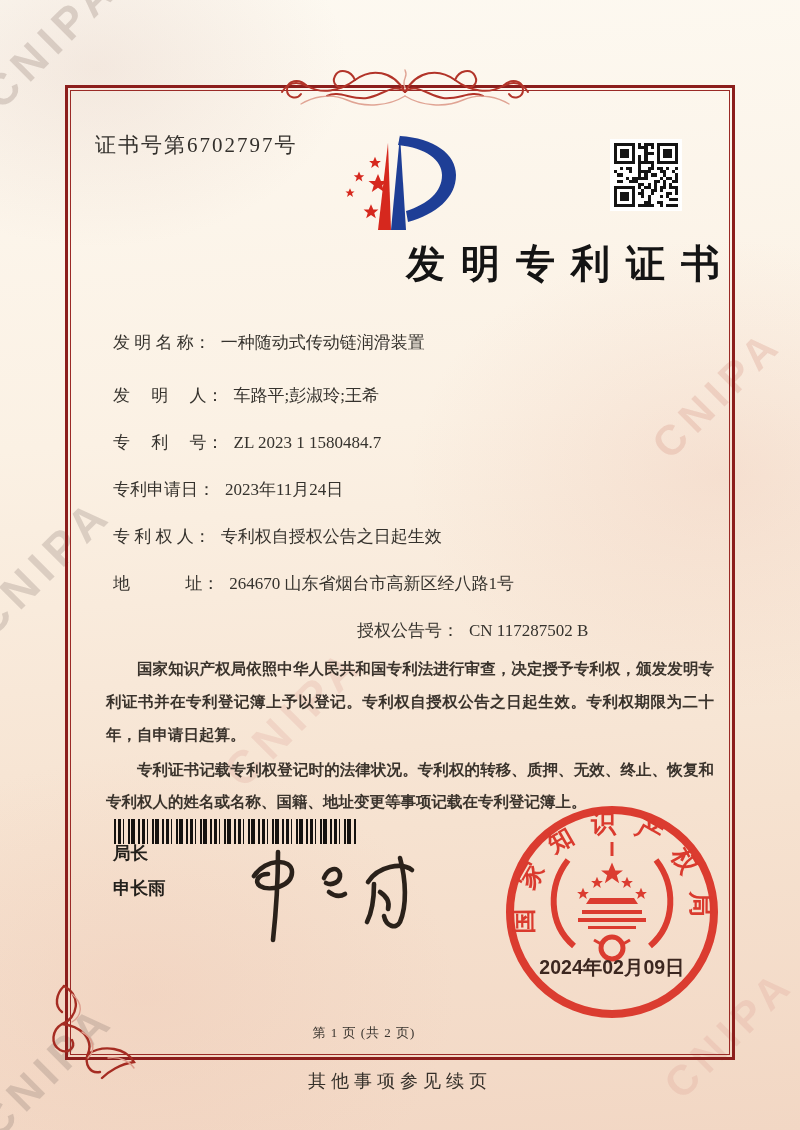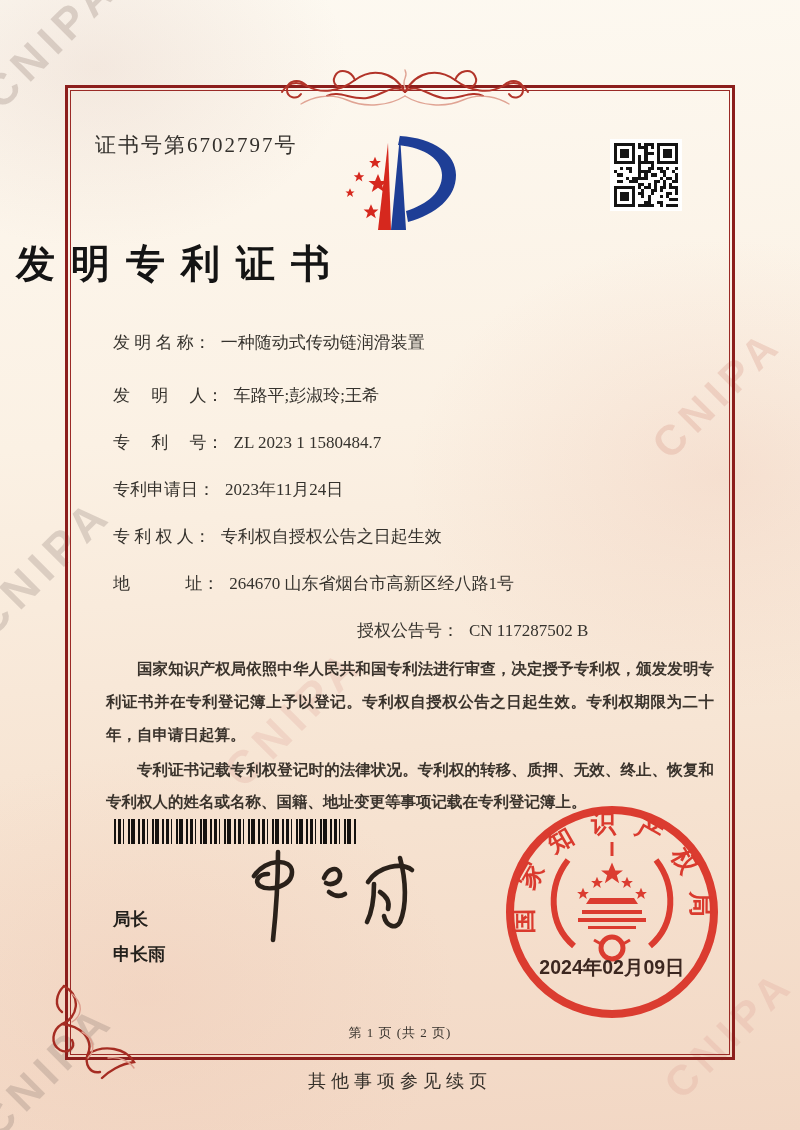--- a/index.html
+++ b/index.html
@@ -17,48 +17,48 @@
   .frame-outer{ position:absolute; left:65px; top:85px; width:670px; height:975px;
     border:3px solid #8c1e1c; }
   .frame-inner{ position:absolute; inset:2px; border:1px solid #9a2a26; }
   
   .wm{ position:absolute; font-family:"Liberation Sans","DejaVu Sans",sans-serif;
     font-weight:700; letter-spacing:7px; transform:rotate(-45deg); pointer-events:none; }
   
   .cert-no{ position:absolute; left:95px; top:131px; font-size:21px; letter-spacing:2px; color:#33302c; }
   .logo{ position:absolute; left:338px; top:130px; width:132px; height:106px; }
   .qr{ position:absolute; left:610px; top:139px; width:72px; height:72px; background:#fff; padding:4px; }
-  .title{ position:absolute; left:0; top:237px; width:736px; text-align:left;
+  .title{ position:absolute; left:0; top:237px; width:736px; text-align:right;
     font-size:39px; font-weight:bold; letter-spacing:16px; padding-left:16px; color:#141414; }
   
   .field{ position:absolute; left:113px; font-size:17px; color:#35322d; white-space:nowrap; }
   .field .lab{ display:inline-block; }
   .field .val{ margin-left:10px; }
   .f0{ top:331px; } .f1{ top:384px; } .f2{ top:431px; } .f3{ top:478px; }
   .f4{ top:525px; } .f5{ top:572px; } .f6{ top:619px; } .f6b{ left:357px; top:619px; }
   
   .body-text{ position:absolute; left:106px; top:653px; width:608px;
     font-size:15.5px; line-height:2.12; color:#3a332c; text-align:justify; }
   .body-text p{ text-indent:2em; margin-bottom:2px;font-weight:bold; }
   
   .barcode{ position:absolute; left:114px; top:819px; width:242px; height:25px;
     background:
       repeating-linear-gradient(90deg,#151210 0 2px, transparent 2px 4px, #151210 4px 7px,
         transparent 7px 9px, #151210 9px 10px, transparent 10px 14px, #151210 14px 16px,
         transparent 16px 17px, #151210 17px 21px, transparent 21px 24px);
   }
   
-  .signer{ position:absolute; left:113px; top:902px;
+  .signer{ position:absolute; left:113px; top:836px;
     font-family:"Liberation Sans","DejaVu Sans",sans-serif; font-size:17.5px;
     font-weight:600; color:#23201c; line-height:2.0; }
   .signature{ position:absolute; left:228px; top:848px; width:215px; height:100px; }
   
   .seal{ position:absolute; left:502px; top:802px; width:220px; height:220px; opacity:.96; }
   
-  .page-num{ position:absolute; left:0; top:1024px; width:800px; text-align:center;
+  .page-num{ position:absolute; left:0; top:1024px; width:728px; text-align:center;
     font-size:13px; color:#3a352f; letter-spacing:1px; }
   .cont-note{ position:absolute; left:0; top:1069px; width:800px; text-align:center;
     font-size:18px; color:#35302a; letter-spacing:5px; }
   
   .orn-top{ position:absolute; left:281px; top:52px; width:248px; height:62px; }
   .orn-bl{ position:absolute; left:42px; top:984px; width:108px; height:96px; }
 </style>
 </head>
 <body>
 

